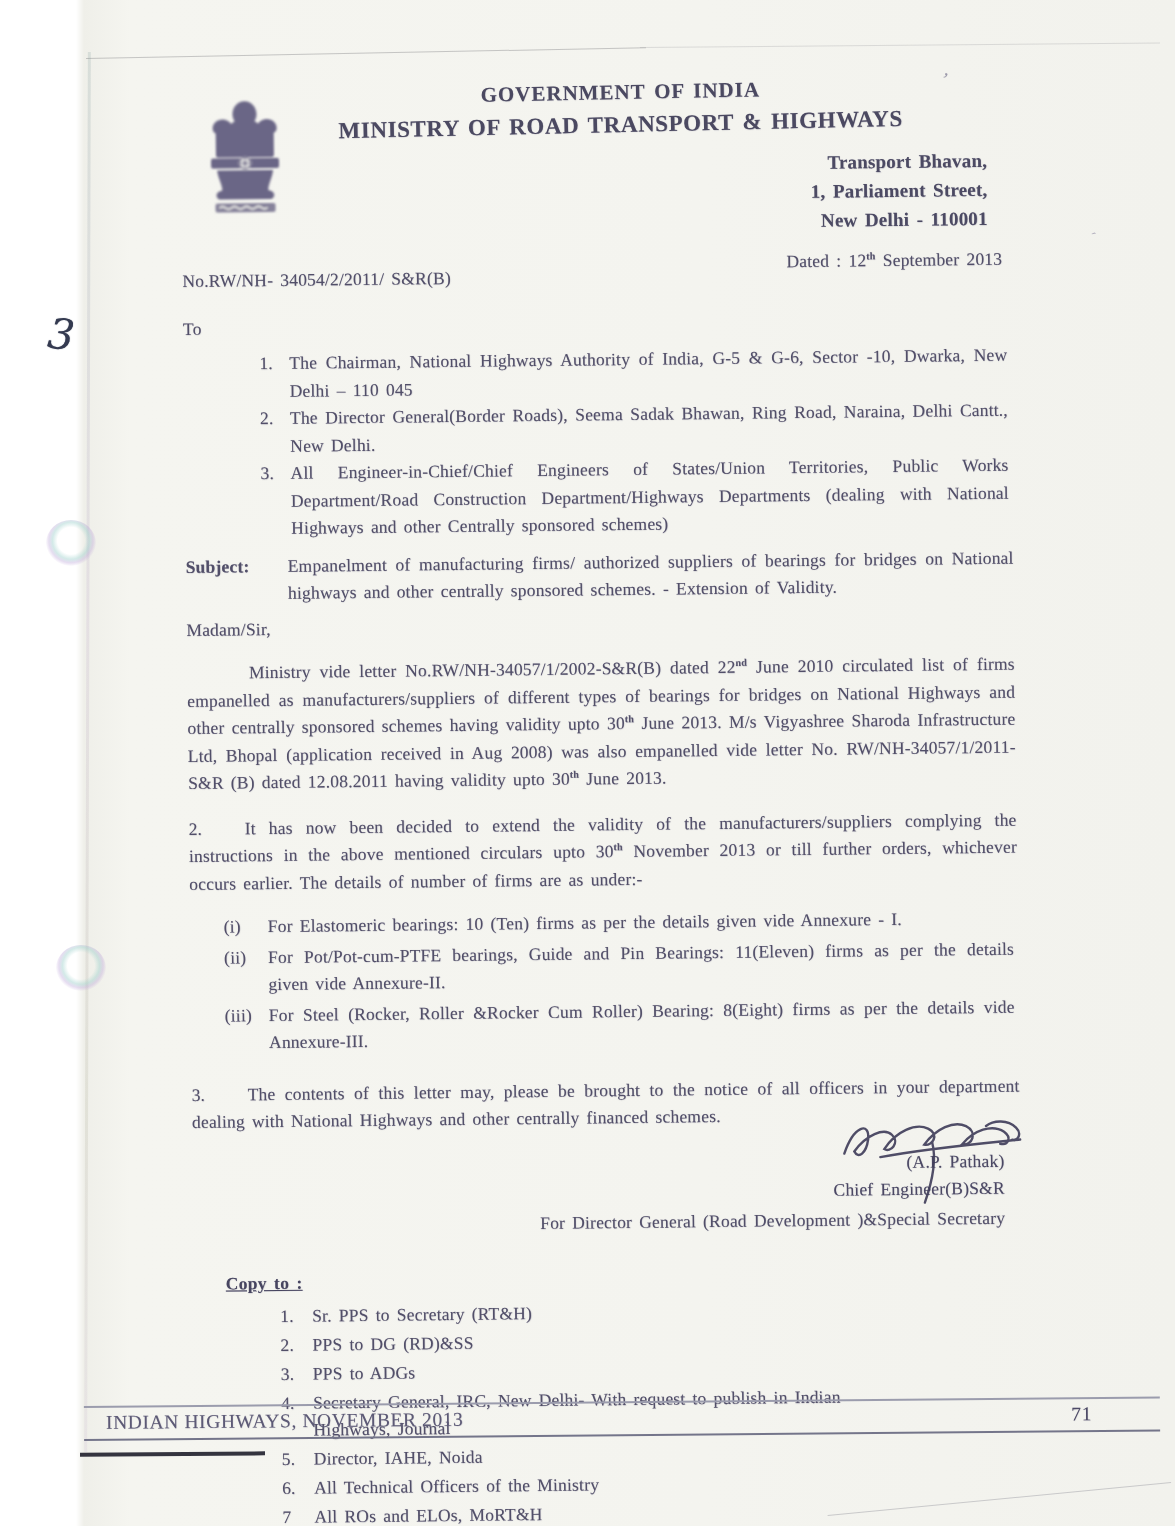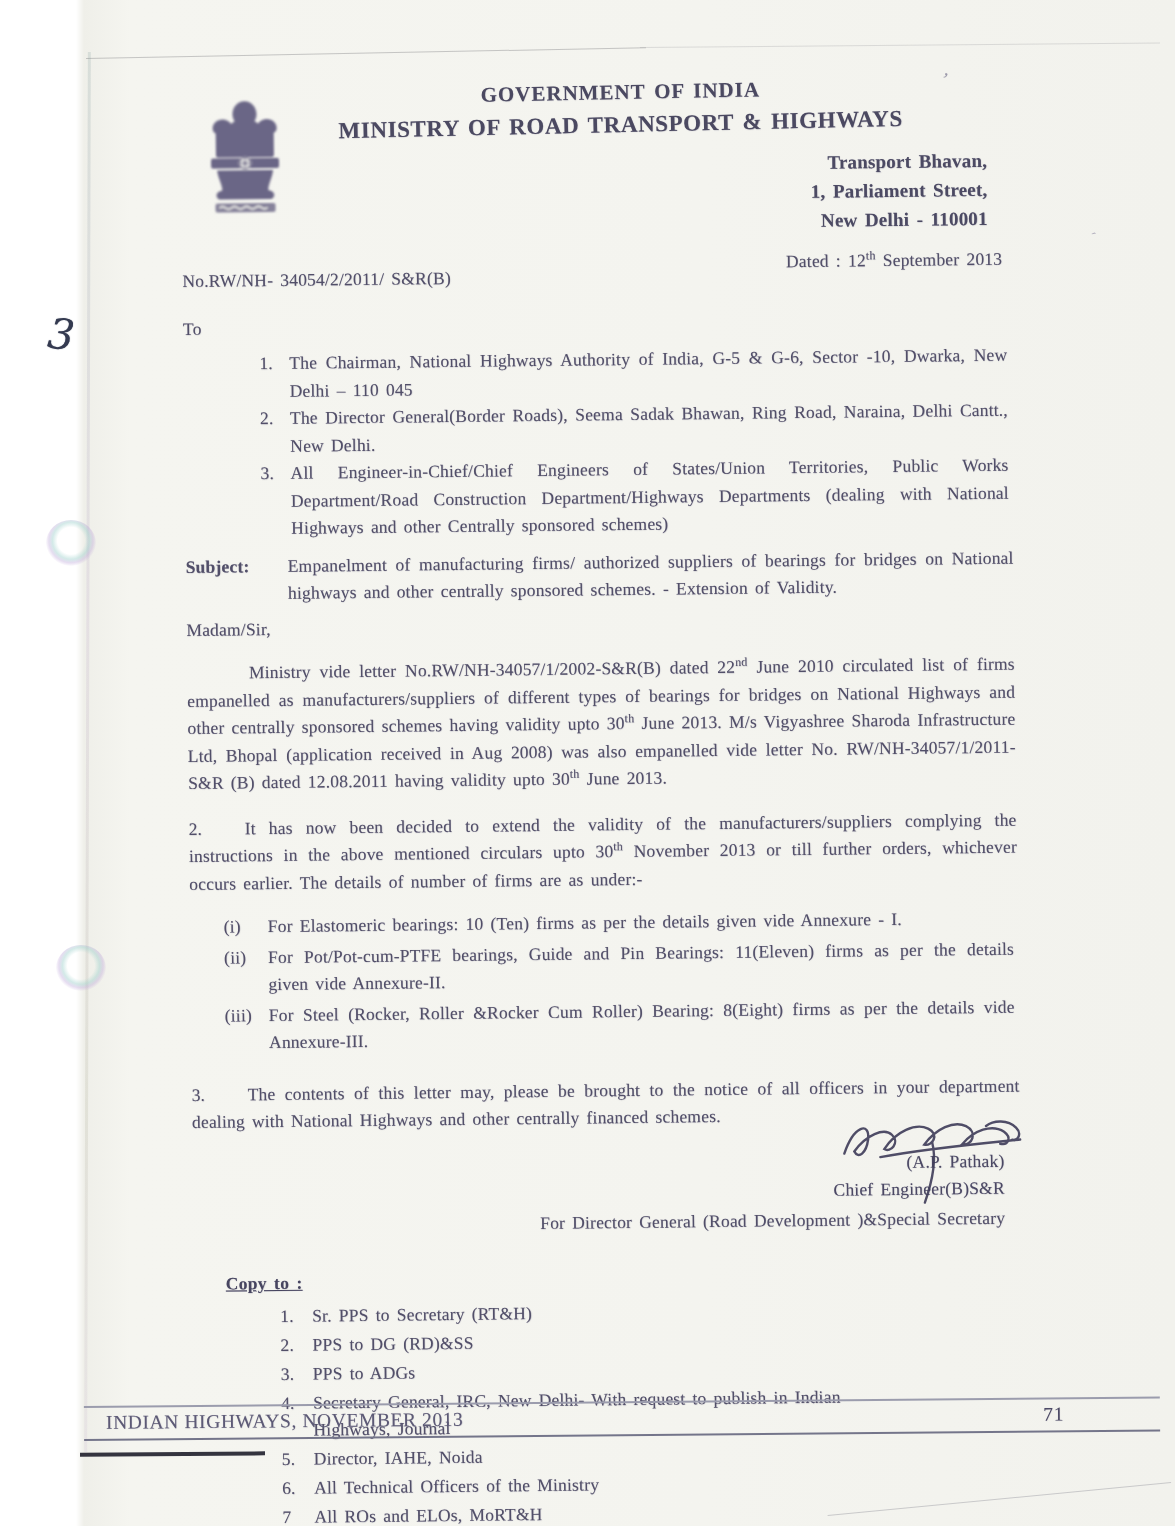--- a/index.html
+++ b/index.html
@@ -32,21 +32,21 @@
   .tick1 { position:absolute; left:941px; top:68px; color:#7a7690; font-size:20px; transform:rotate(18deg); opacity:.7; }
   .tick2 { position:absolute; left:1088px; top:228px; color:#8a86a0; font-size:18px; transform:rotate(28deg); opacity:.6; }
 
   .letter {
     position:absolute; left:180px; top:72px; width:828px;
     transform:rotate(-0.65deg); transform-origin:0 0;
     color:#524f69; font-size:17.5px; line-height:27.5px;
     word-spacing:2.5px; letter-spacing:0.2px;
     text-shadow:0.3px 0.3px 0.9px rgba(82,79,110,0.45);
   }
-  sup { font-size:12px; line-height:0; vertical-align:super; }
+  sup { font-size:10px; line-height:0; vertical-align:super;font-weight:bold; }
 
   .emblem { position:absolute; left:22px; top:26px; }
 
   .titles { margin-left:90px; width:700px; text-align:center; }
   .org1 { margin-top:12px; font-weight:bold; font-size:21px; letter-spacing:1px;
     color:#4b4961; transform:rotate(-0.45deg); }
   .org2 { margin-top:4px; font-weight:bold; font-size:23px; letter-spacing:0.6px;
     color:#4b4961; transform:rotate(-0.6deg); }
 
   .addr { margin-top:12px; padding-right:22px; text-align:right; font-weight:bold;
@@ -92,21 +92,21 @@
   .citem .cmark { flex:0 0 32px; margin-left:86px; }
   .citem .ctext { flex:1; padding-right:120px; }
 
   .footer { position:absolute; left:84px; top:1406px; width:1076px;
     transform:rotate(-0.5deg); transform-origin:0 50%;
     font-size:19.5px; color:#5d5a76; }
   .footrow { display:flex; justify-content:space-between;
     border-top:2px solid #9b9cad; border-bottom:2px solid #74758a;
     padding:4px 0 5px 22px; letter-spacing:0.6px;
     text-shadow:0.3px 0.3px 0.8px rgba(90,88,118,0.4); }
-  .fpage { margin-right:96px; color:#4d4a66; }
+  .fpage { margin-right:68px; color:#4d4a66; }
   .thickmark { position:absolute; left:80px; top:1452px; width:185px; height:4px;
     background:#34343f; transform:rotate(-0.4deg); }
   .diagline { position:absolute; left:826px; top:1482px; width:345px; height:0;
     border-top:1.5px solid #c9c9ca; transform:rotate(-5.5deg); transform-origin:100% 0; }
 </style>
 </head>
 <body>
 
 <div class="page">
   <div class="tedge"></div>

